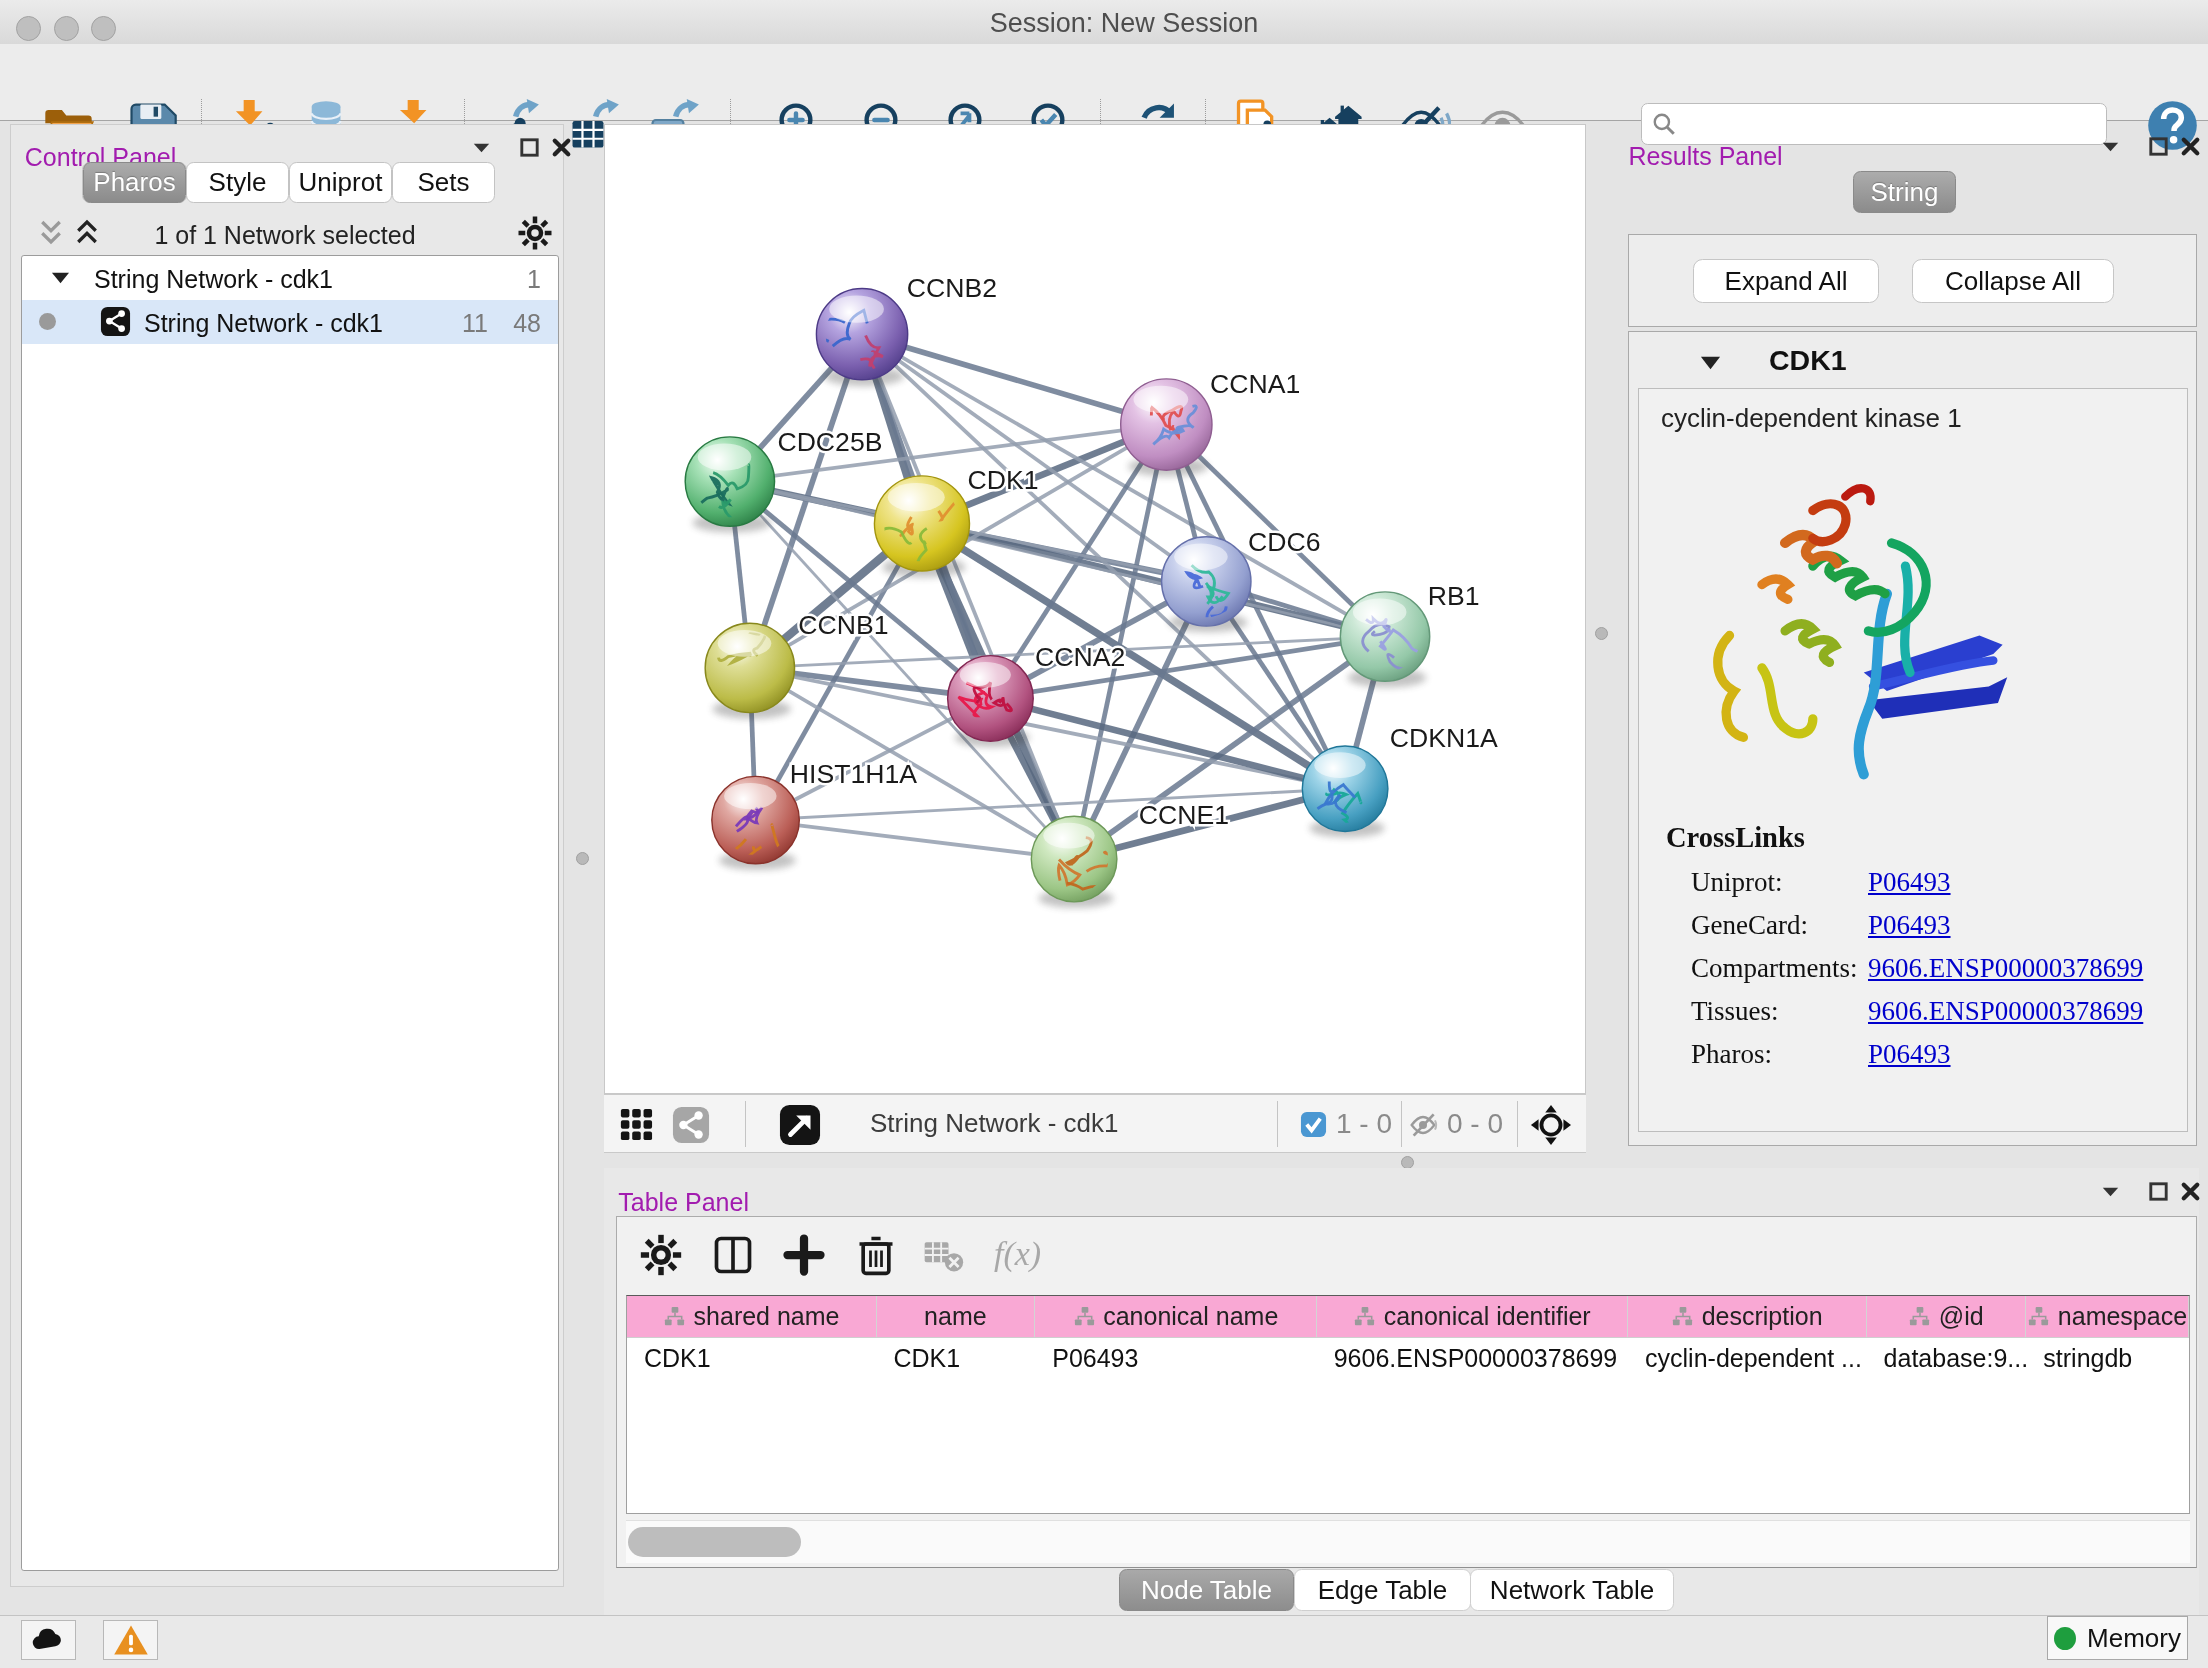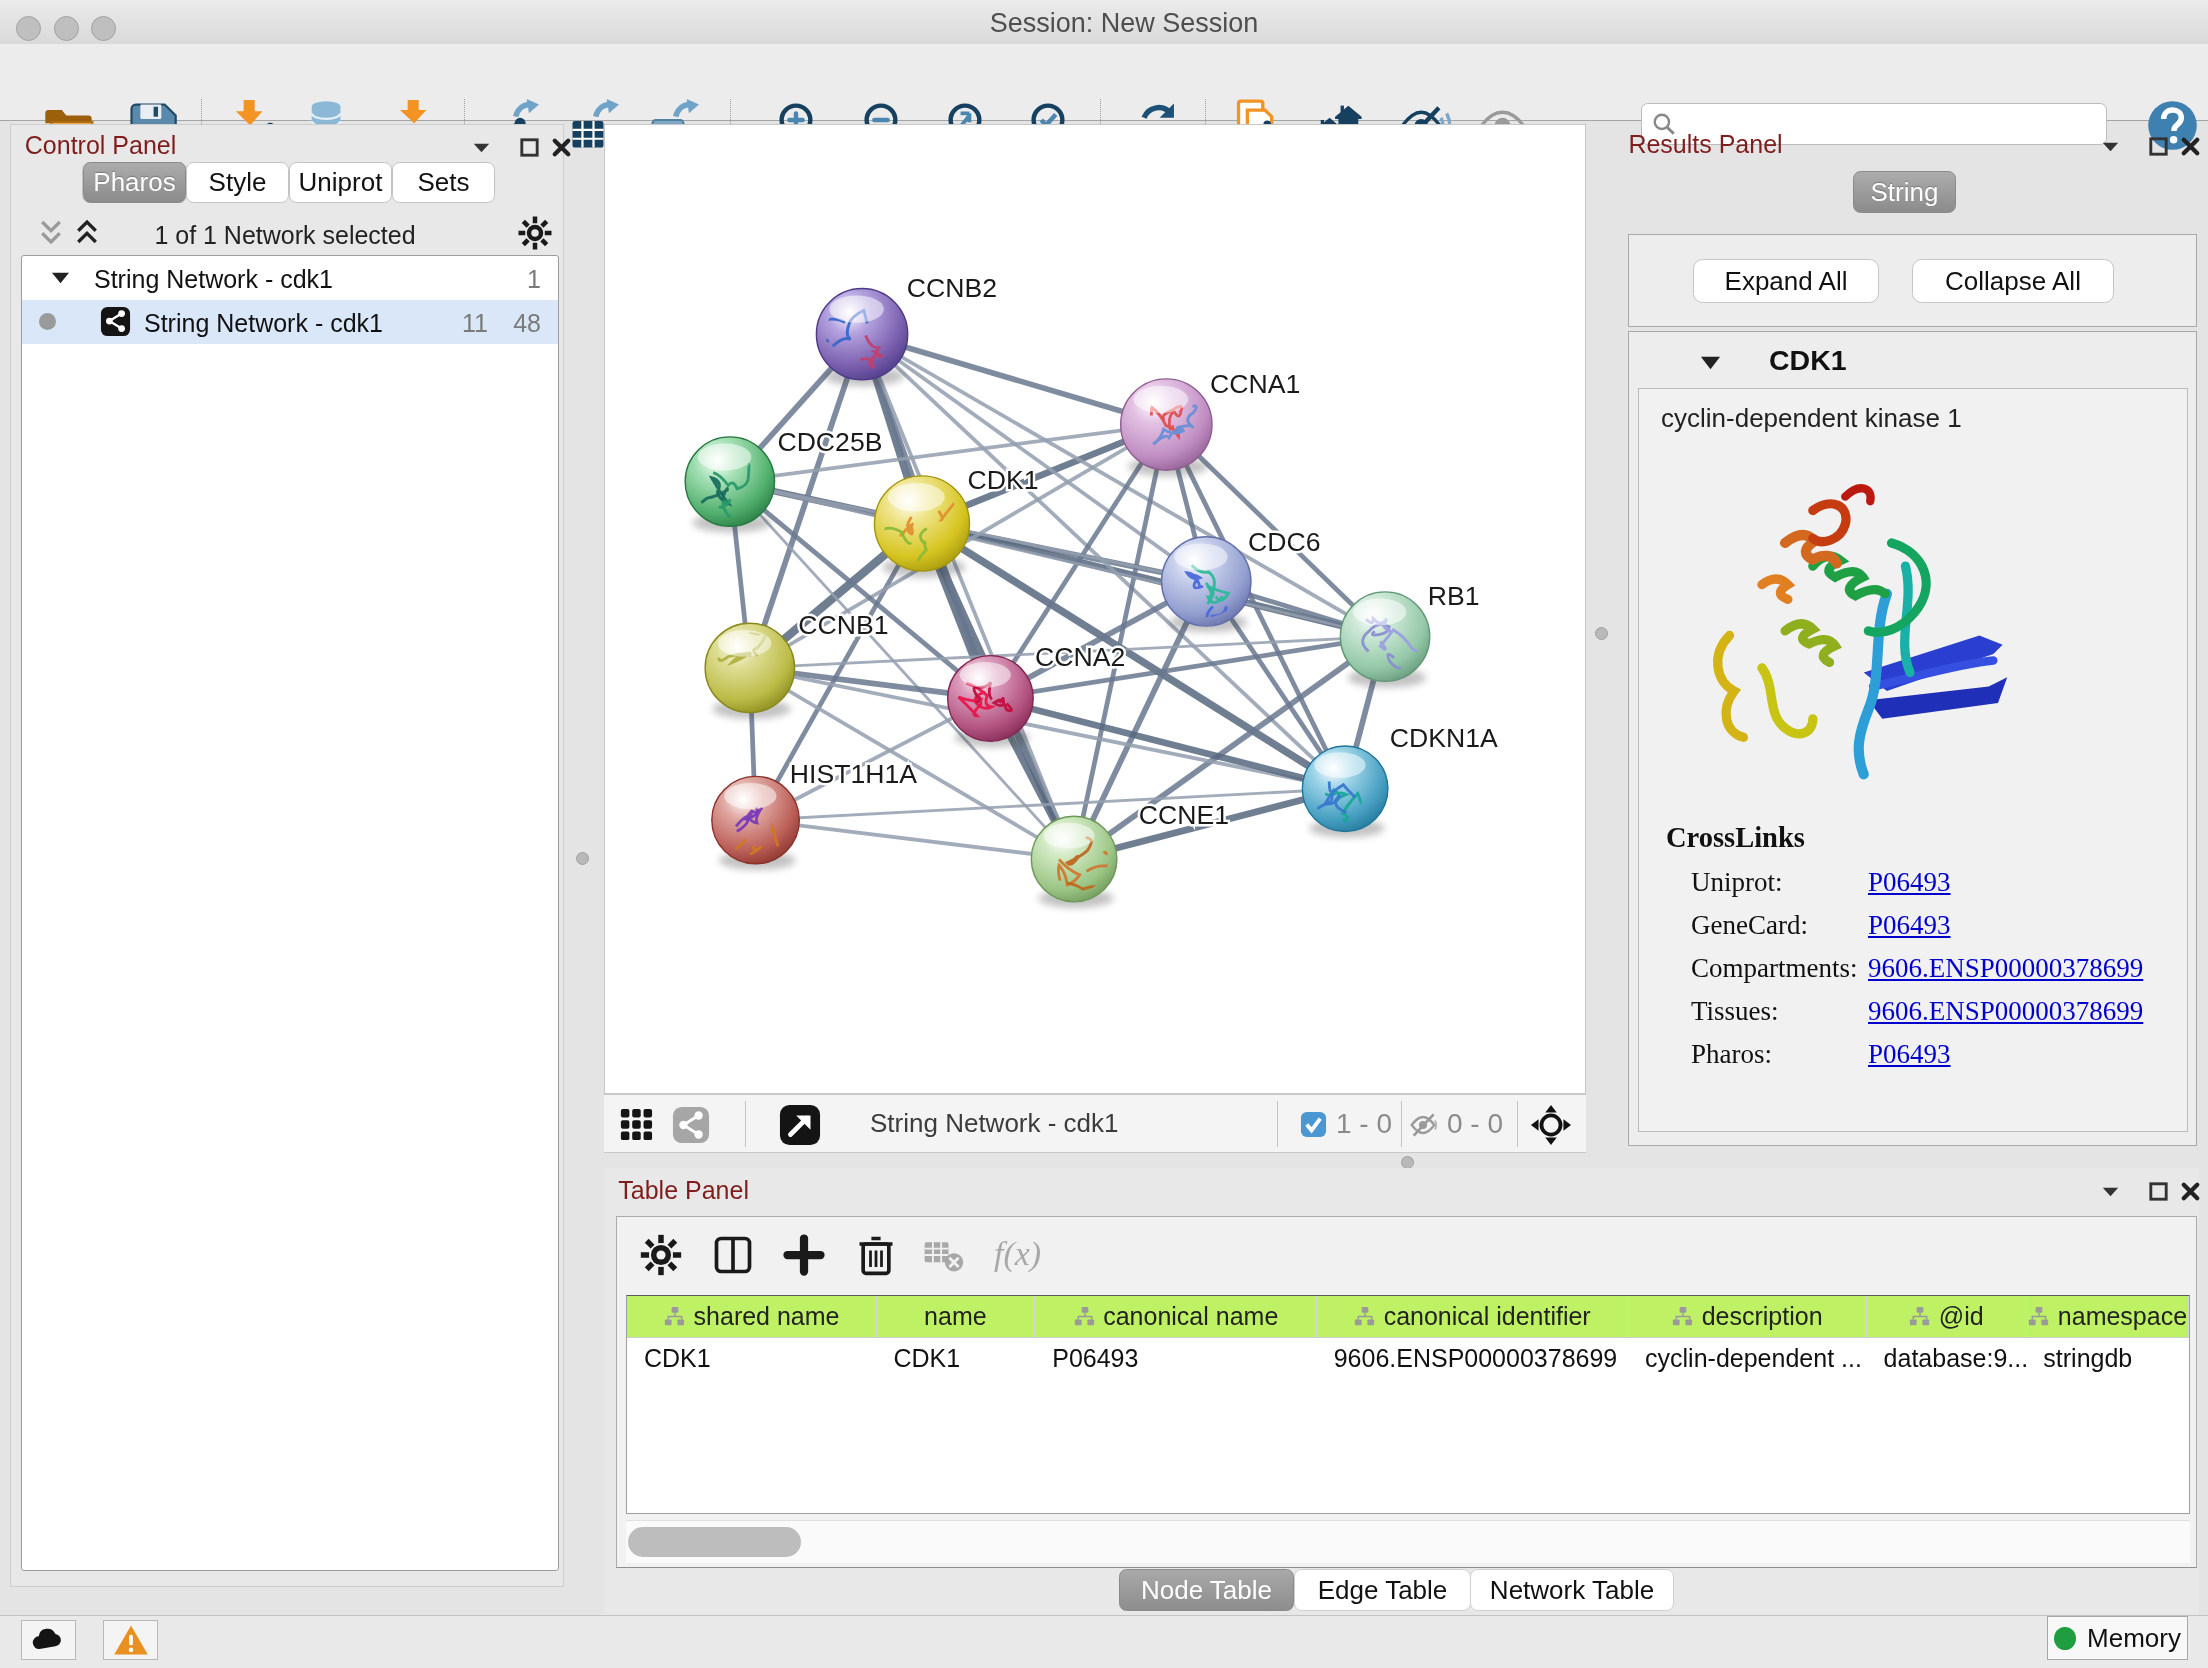--- a/index.html
+++ b/index.html
@@ -24,21 +24,21 @@
     border-bottom:1px solid #a5a5a5;}
   .tbtn{position:absolute;top:55px;width:53px;height:53px;background:none;border:none;padding:0;cursor:pointer;}
   .tbtn svg{width:53px;height:53px;display:block;}
   .tsep{position:absolute;top:55px;height:51px;width:0;border-left:1.9px dotted #9c9c9c;}
   .searchbox{position:absolute;left:1641px;top:59px;width:466px;height:42px;background:#fff;
     border:1.9px solid #bcbcbc;border-radius:6.7px;display:flex;align-items:center;box-sizing:border-box;}
   .searchbox input{border:none;outline:none;flex:1;font-size:25px;background:transparent;
     font-family:"Liberation Sans",sans-serif;}
 
   
-  .panel-title{font-size:25px;color:#7f1d1d;}
+  .panel-title{font-size:25px;color:#a21caf;margin-top:12px;}
   .pctl{position:absolute;width:25px;height:25px;}
   .pctl svg{width:25px;height:25px;display:block;}
 
   
   .tab{position:absolute;top:162px;height:41px;background:#fff;border:1px solid #c3c3c3;
     border-radius:7.6px;font-size:26px;color:#111;display:flex;align-items:center;justify-content:center;
     box-sizing:border-box;cursor:pointer;}
   .tab.active{background:linear-gradient(#acacac,#8b8b8b);color:#fff;border-color:#8a8a8a;
     text-shadow:0 -1px 1px rgba(0,0,0,.25);}
   .treebox{position:absolute;left:21px;top:255px;width:538px;height:1316px;background:#fff;
@@ -72,21 +72,21 @@
 
   
   .tablebox{position:absolute;left:616px;top:1216px;width:1581px;height:352px;background:#f1f1f1;
     border:1px solid #ababab;border-bottom:1.9px solid #8f8f8f;box-sizing:border-box;}
   .ttbtn{position:absolute;top:1233px;width:44px;height:44px;background:none;border:none;padding:0;cursor:pointer;}
   .ttbtn svg{width:44px;height:44px;display:block;}
   .fx{position:absolute;top:1235px;font-family:"Liberation Serif",serif;font-style:italic;
     font-size:34px;color:#a8a8a8;}
   .dtable{position:absolute;left:626px;top:1295px;width:1564px;height:219px;background:#fff;
     border:1px solid #9f9f9f;border-top:1.9px solid #5a5a5a;box-sizing:border-box;}
-  .thead{display:flex;height:41px;background:#bef264;border-bottom:1px solid #cfcfcf;justify-content:center;}
+  .thead{display:flex;height:41px;background:#f9a8d4;border-bottom:1px solid #cfcfcf;justify-content:center;}
   .th{display:flex;align-items:center;justify-content:center;gap:7.6px;font-size:25px;color:#222;
     border-right:1px solid #d4d4d4;box-sizing:border-box;overflow:hidden;white-space:nowrap;}
   .tbodyrow{display:flex;height:40px;}
   .td{font-size:25px;color:#111;padding-left:17px;display:flex;align-items:center;box-sizing:border-box;
     overflow:hidden;white-space:nowrap;}
   .hscroll{position:absolute;left:626px;top:1520px;width:1564px;height:42px;background:#fafafa;border-top:1px solid #e0e0e0;}
   .hthumb{position:absolute;left:1.9px;top:5.7px;width:173px;height:30px;border-radius:15px;background:#bdbdbd;}
   .bottab{position:absolute;top:1569px;height:42px;background:#fff;border:1px solid #cfcfcf;border-radius:7.6px;
     font-size:26px;color:#111;display:flex;align-items:center;justify-content:center;box-sizing:border-box;cursor:pointer;}
   .bottab.active{background:linear-gradient(#a9a9a9,#8d8d8d);color:#fff;border-color:#8a8a8a;}

